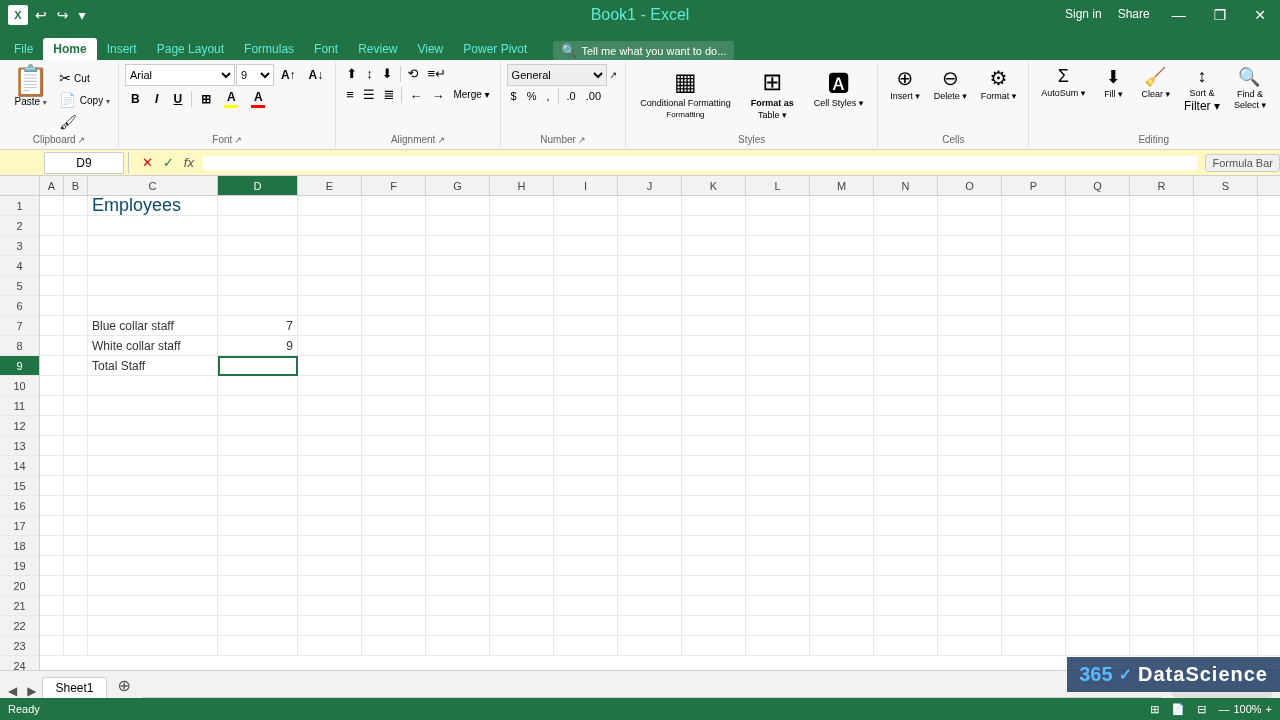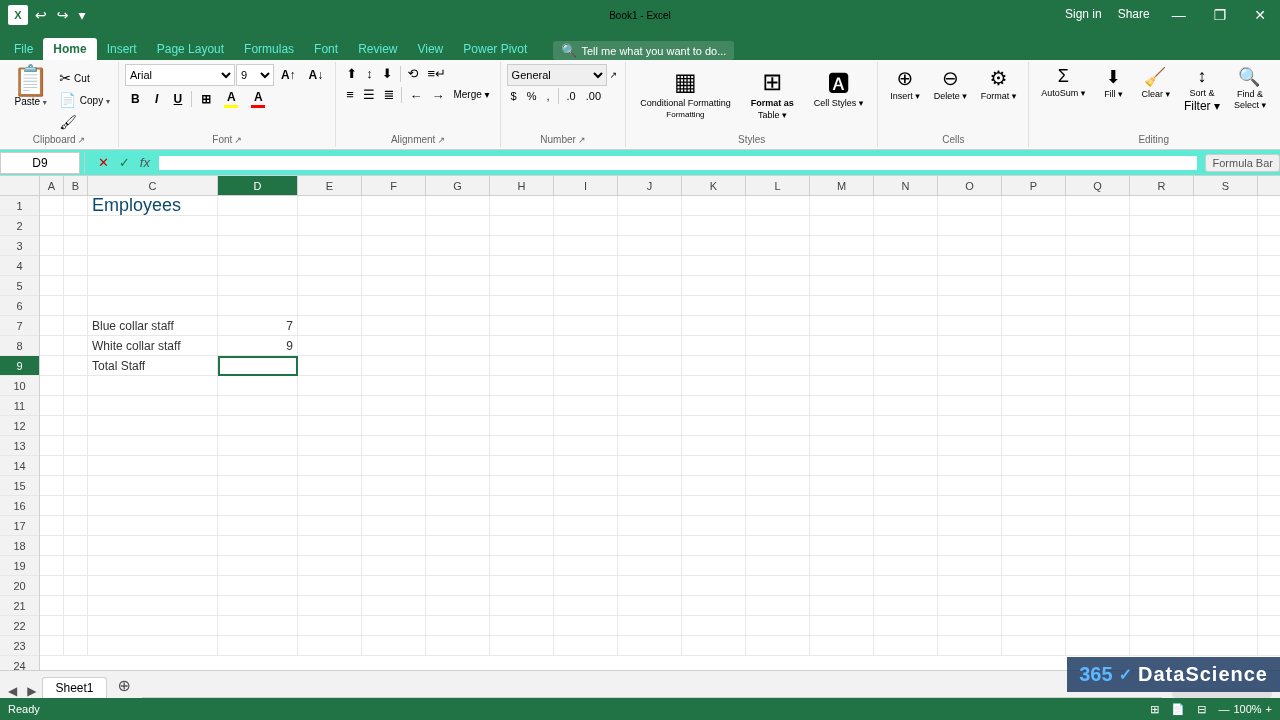--- a/index.html
+++ b/index.html
@@ -9,21 +9,21 @@
     #title-bar {
       height: 30px;
       background: #217346;
       display: flex;
       align-items: center;
       justify-content: space-between;
       padding: 0 8px;
       color: white;
     }
     #title-bar .title-left { display: flex; align-items: center; gap: 4px; }
-    #title-bar .title-center { position: absolute; left: 50%; transform: translateX(-50%); color: #000000; font-size: 10px; }
+    #title-bar .title-center { position: absolute; left: 50%; transform: translateX(-50%); color: #5eead4; font-size: 16px; }
     #title-bar .title-right { display: flex; gap: 16px; margin-left: auto; }
     #title-bar .win-btn { color: white; font-size: 14px; cursor: pointer; padding: 0 6px; }
     .excel-icon { width: 20px; height: 20px; background: #fff; color: #217346; font-weight: bold; font-size: 11px; display: flex; align-items: center; justify-content: center; border-radius: 2px; }
     .qs-icon { color: white; font-size: 14px; padding: 0 3px; cursor: pointer; }
 
     
     #ribbon-tabs {
       height: 30px;
       background: #217346;
       display: flex;
@@ -87,21 +87,22 @@
       border: 1px solid #ccc;
       background: white;
     }
 
     
     #formula-bar {
       height: 26px;
       display: flex;
       align-items: center;
       border-bottom: 1px solid #d0d0d0;
-      background: #5eead4;
+      background: #fef9c3;
+      padding-left: 44px;
     }
     #name-box {
       width: 80px;
       height: 22px;
       border: 1px solid #ccc;
       font-size: 12px;
       padding: 0 4px;
       text-align: center;
     }
     #formula-bar-divider { width: 1px; height: 22px; background: #ccc; margin: 0 4px; }

